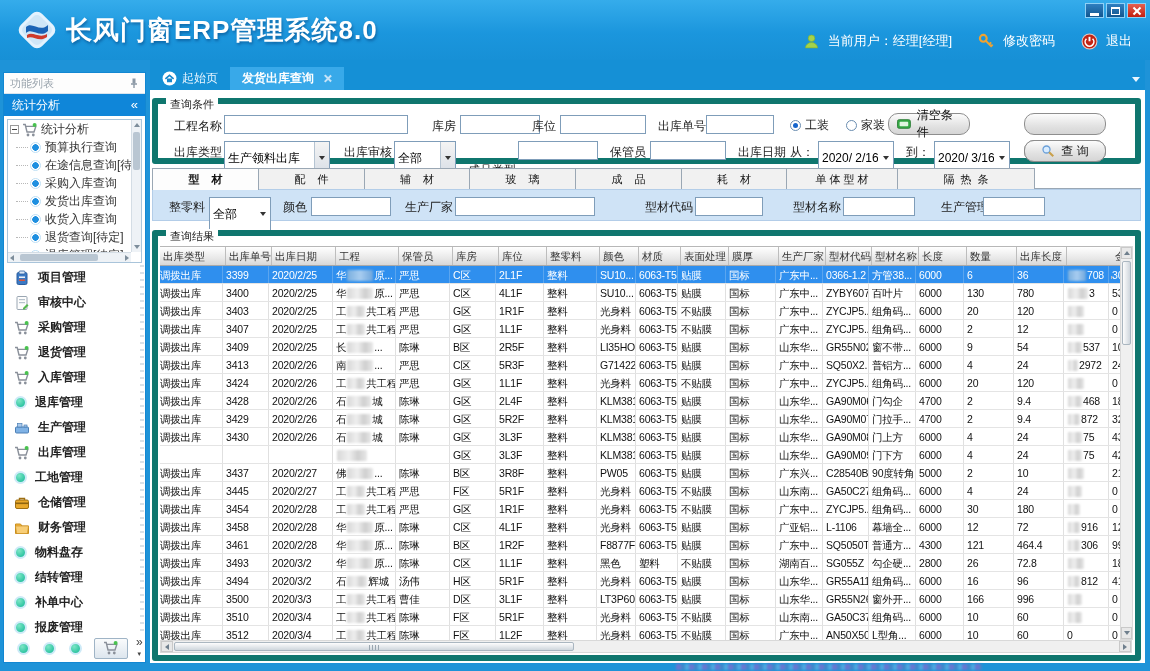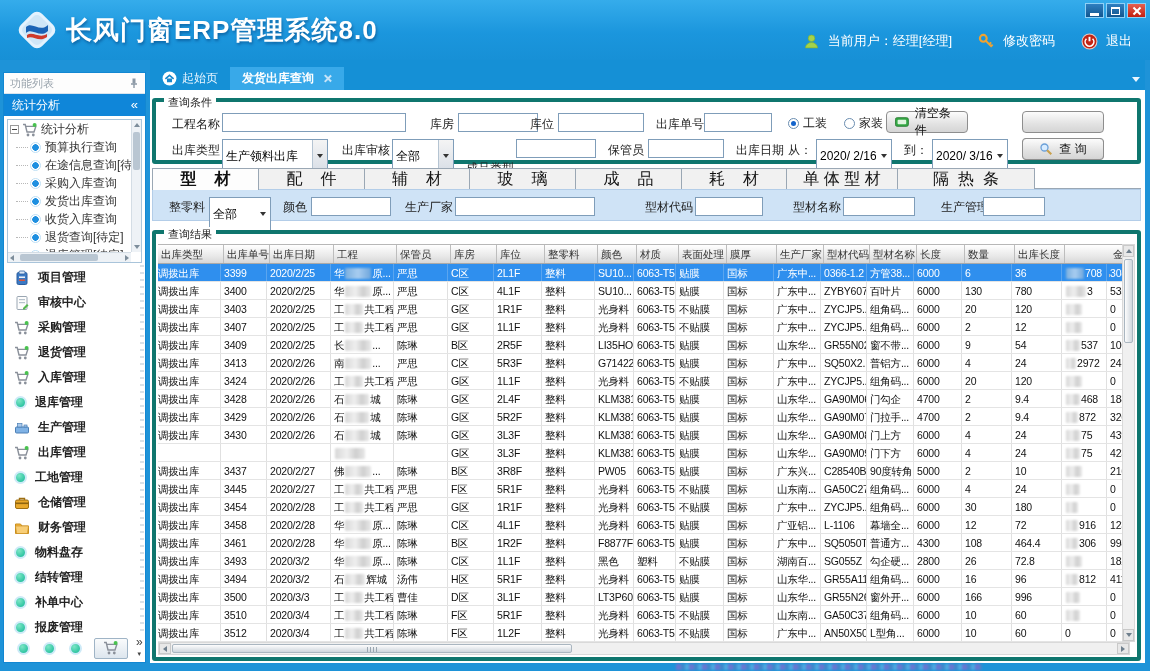--- a/index.html
+++ b/index.html
@@ -69,41 +69,41 @@
   .tabs { position:absolute; left:0; bottom:0; display:flex; height:23px; }
   .tab { display:flex; align-items:center; padding:0 12px; color:#eaf6ff; font-size:12px; gap:5px; cursor:default; }
   .tab.active { background:#38a9e9; color:#fff; font-weight:bold; }
   .tab .tclose { position:relative; width:9px; height:9px; margin-left:4px; opacity:.85; }
   .tab .tclose:before,.tab .tclose:after { content:""; position:absolute; left:4px; top:0; width:1.5px; height:9px; background:#dfeefb; }
   .tab .tclose:before{transform:rotate(45deg);} .tab .tclose:after{transform:rotate(-45deg);}
   .tabmenu-arrow { position:absolute; right:5px; bottom:8px; width:0; height:0;
     border-left:4px solid transparent; border-right:4px solid transparent; border-top:5px solid #eaf6ff; }
   .content { position:absolute; left:0; top:30px; right:0; bottom:0; background:#fff; }
 
-  .gb { position:absolute; border:4px solid #0f766e; border-radius:3px; }
+  .gb { position:absolute; border:6px solid #0f766e; border-radius:3px; }
   .gb-legend { position:absolute; top:-7px; left:8px; background:#fff; padding:0 4px; font-size:11px; color:#222; }
 
   .querybox { left:2px; top:8px; right:4px; height:66px; }
   .ql { position:absolute; font-size:12px; color:#222; white-space:nowrap; }
   .qi { position:absolute; height:19px; border:1px solid #7f9db9; font-size:12px; padding:0 3px; background:#fff; }
   .combo { position:absolute; height:34px; border:1px solid #7f9db9; background:#fff; font-size:12px;
     display:flex; align-items:center; padding-left:3px; cursor:default; }
   .combo span { flex:1; white-space:nowrap; overflow:hidden; }
   .combo .cbtn { width:15px; height:100%; background:linear-gradient(#f4f4f4,#d8dee6); border-left:1px solid #b5c4d2;
     display:flex; align-items:center; justify-content:center; flex:0 0 auto; }
   .da { width:0; height:0; border-left:3.5px solid transparent; border-right:3.5px solid transparent; border-top:4px solid #333; }
   .radio { position:absolute; display:flex; align-items:center; gap:4px; font-size:12px; color:#222; }
   .rdot { width:11px; height:11px; border-radius:50%; border:1px solid #6a8db0; background:#fff; position:relative; }
   .rdot.on:before { content:""; position:absolute; left:2px; top:2px; width:5px; height:5px; border-radius:50%; background:#1464cc; }
-  .qbtn { position:absolute; height:22px; border:1px solid #8e8e8e; border-radius:4px;
+  .qbtn { position:absolute; height:22px; border:1px solid #8e8e8e; border-radius:10px;
     background:linear-gradient(#fcfcfc,#e2e2e2 60%,#d5d5d5); font-size:12px; color:#111;
     display:flex; align-items:center; justify-content:center; gap:6px; padding:0 8px; cursor:default; }
 
   .subtabs { position:absolute; left:2px; top:78px; right:4px; height:21px; display:flex; border-bottom:1px solid #9aa7b4; }
-  .stab { height:21px; border:1px solid #9aa7b4; border-bottom:none; background:#f1f1f1; font-size:16px; color:#111;
+  .stab { height:21px; border:1px solid #9aa7b4; border-bottom:none; background:#f1f1f1; font-size:11px; color:#111;
     display:flex; align-items:center; justify-content:center; white-space:pre; margin-right:-1px; cursor:default; }
   .stab.active { background:#fdfdfd; font-weight:bold; height:22px; position:relative; z-index:2; }
 
   .filterbar { position:absolute; left:2px; top:99px; right:4px; height:32px; background:#cfe3f6; border:1px solid #b3cde8; }
   .filterbar .ql { top:9px; }
   .filterbar .qi, .filterbar .combo { top:7px; }
 
   .resultbox { left:2px; top:140px; right:4px; bottom:2px; }
   .tablewrap { position:absolute; left:2px; top:10px; width:972px; bottom:15px; overflow:hidden; }
   .thead { display:flex; height:20px; background:linear-gradient(#ffffff,#e9e9e9 60%,#d7d7d7); border-top:1px solid #b7b7b7; border-bottom:1px solid #a9a9a9; }
@@ -853,21 +853,21 @@
               <div class="td" style="width: 48px;">1R2F</div>
               <div class="td" style="width: 53px;">整料</div>
               <div class="td" style="width: 39px;">F8877FT</div>
               <div class="td" style="width: 42px;">6063-T5</div>
               <div class="td" style="width: 48px;">贴膜</div>
               <div class="td" style="width: 50px;">国标</div>
               <div class="td" style="width: 47px;">广东中...</div>
               <div class="td" style="width: 46px;">SQ5050T20</div>
               <div class="td" style="width: 47px;">普通方...</div>
               <div class="td" style="width: 48px;">4300</div>
-              <div class="td" style="width: 50px;">108</div>
+              <div class="td" style="width: 50px;">121</div>
               <div class="td" style="width: 50px;">464.4</div>
               <div class="td" style="width: 45px;"><span class="redact" style="width: 12px;"></span>306</div>
               <div class="td" style="width: 26px;">998</div>
             </div>
             <div class="tr">
               <div class="td" style="width: 66px;">调拨出库</div>
               <div class="td" style="width: 46px;">3493</div>
               <div class="td" style="width: 64px;">2020/3/2</div>
               <div class="td" style="width: 63px;">华<span class="redact" style="width: 26px;"></span>原...</div>
               <div class="td" style="width: 54px;">陈琳</div>

